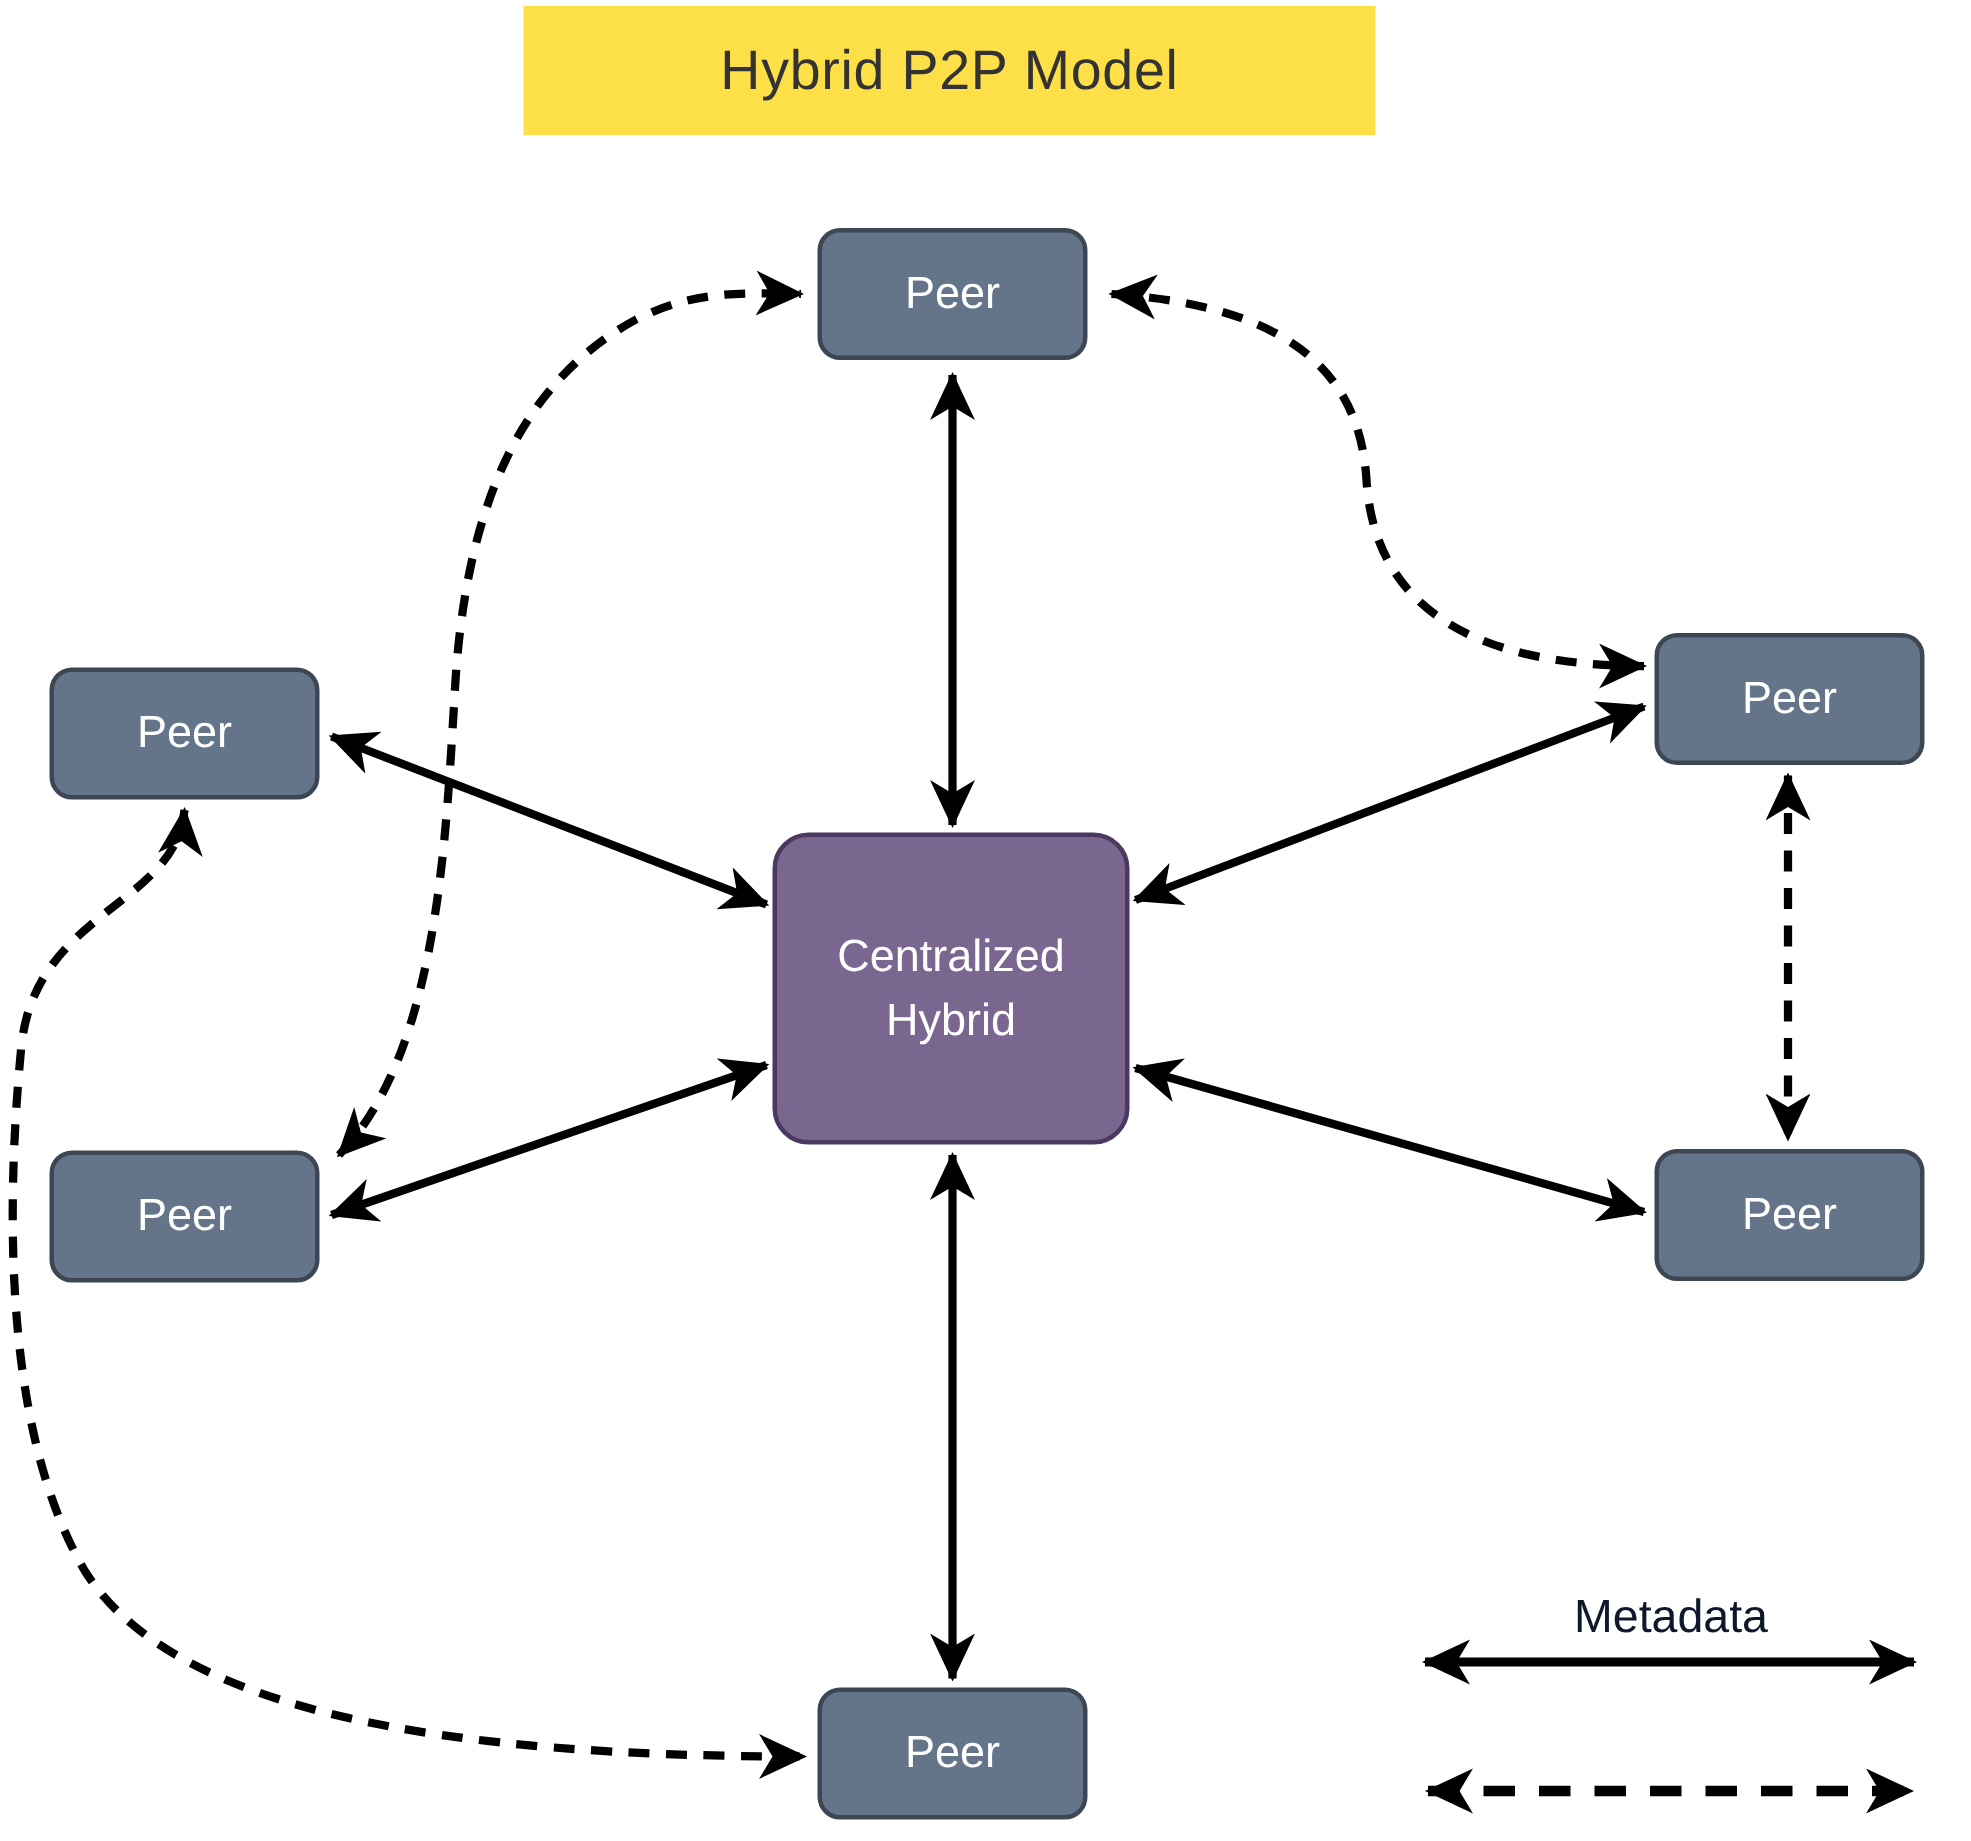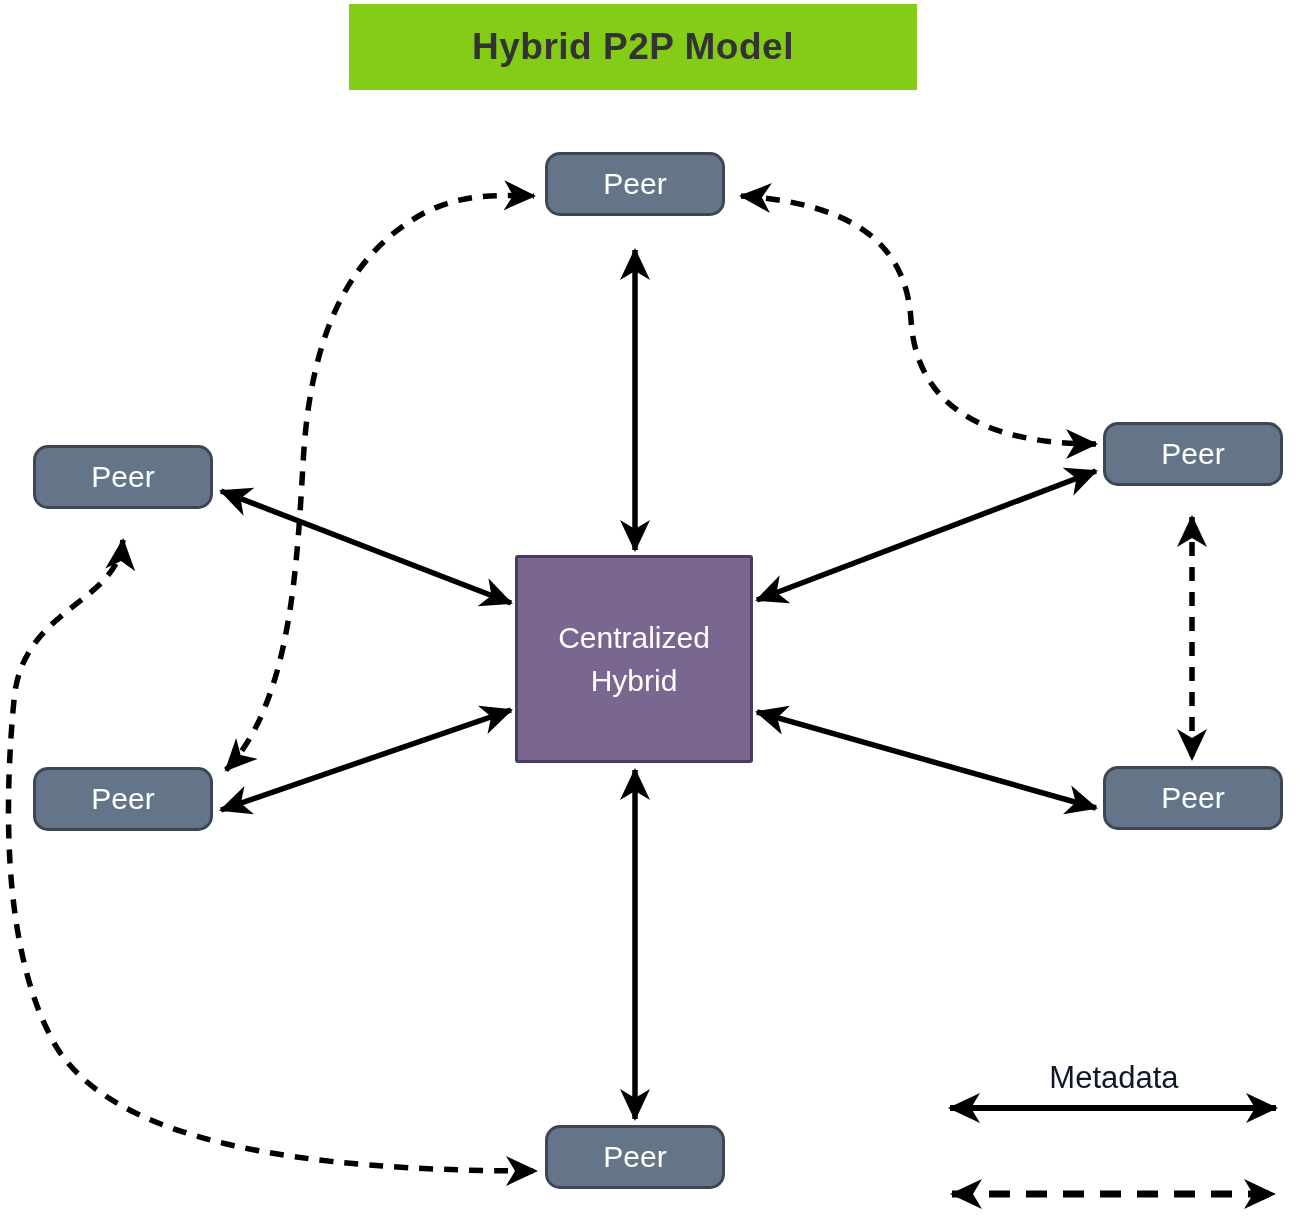--- a/index.html
+++ b/index.html
@@ -13,44 +13,44 @@
   }
   svg.edge-layer {
     position: absolute;
     left: 0; top: 0;
     width: 1314px; height: 1227px;
   }
   .title-bar {
     position: absolute;
     left: 349px; top: 4px;
     width: 568px; height: 86px;
-    background: #84cc16;
+    background: #fde047;
     display: flex; align-items: center; justify-content: center;
-    font-size: 37px; font-weight: bold; color: #333333;
+    font-size: 37px; font-weight: normal; color: #333333;
     letter-spacing: 0.5px;
   }
   .node {
     position: absolute;
     box-sizing: border-box;
     display: flex; align-items: center; justify-content: center;
     text-align: center;
     color: #ffffff;
   }
   .peer {
-    width: 180px; height: 64px;
+    width: 180px; height: 88px;
     background: #64758a;
     border: 3px solid #3d4754;
     border-radius: 15px;
     font-size: 30px;
   }
   .server {
     width: 238px; height: 208px;
     background: #7a6790;
     border: 3px solid #4c3961;
-    border-radius: 3px;
+    border-radius: 24px;
     font-size: 30px;
     line-height: 43px;
   }
   .legend-label {
     position: absolute;
     width: 332px;
     text-align: center;
     font-size: 31px;
     color: #0f172a;
   }

